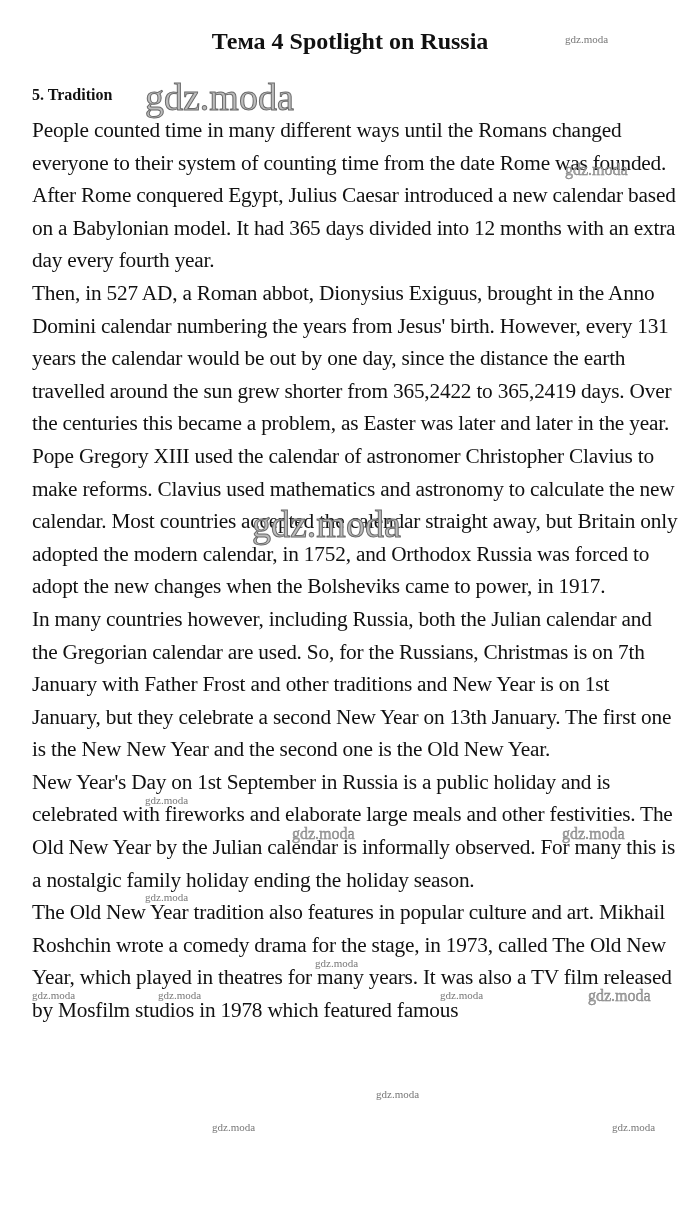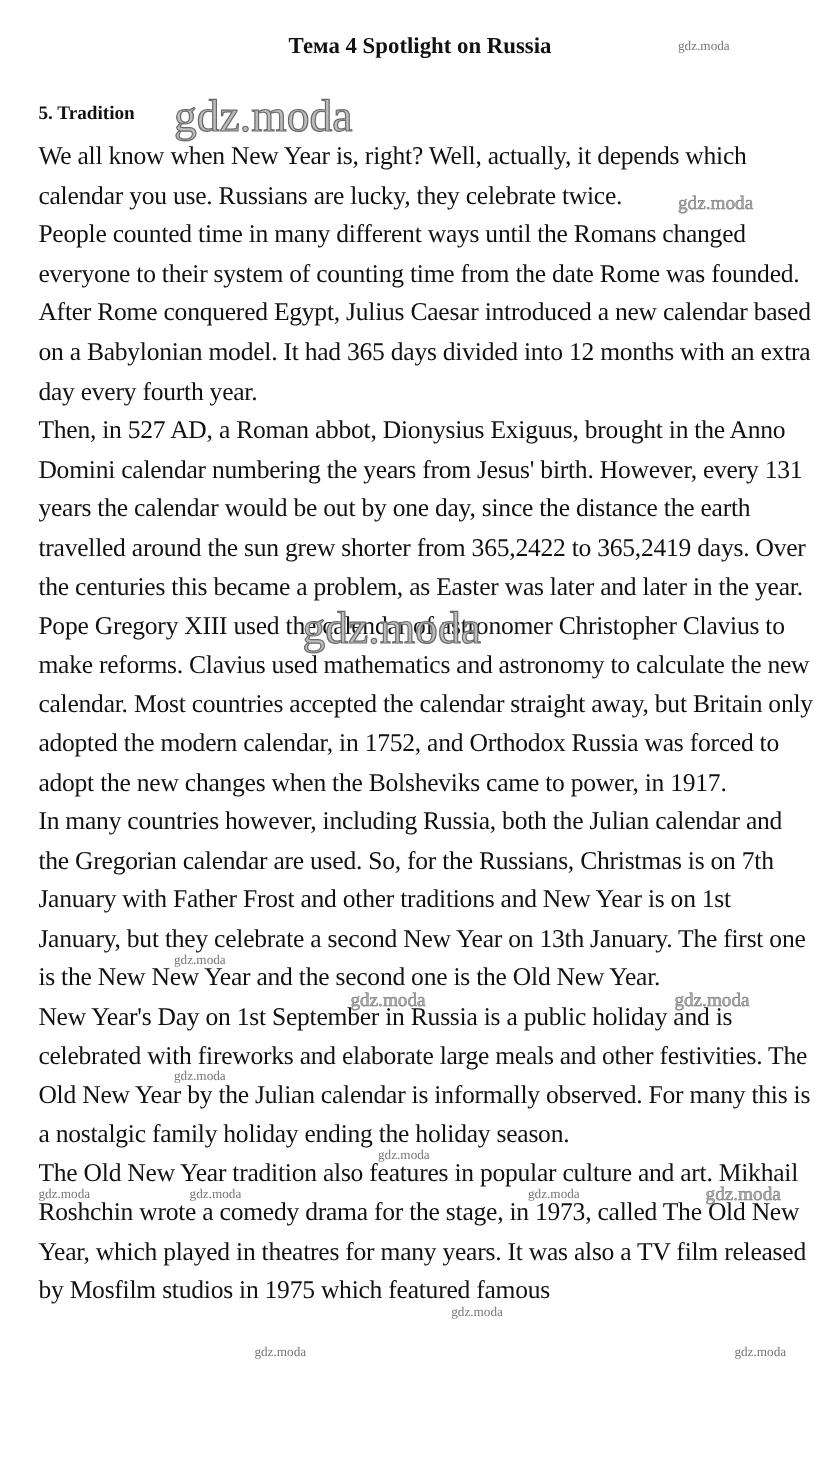--- a/index.html
+++ b/index.html
@@ -1,39 +1,38 @@
 <!DOCTYPE html>
 <html><head>
   <meta charset="utf-8">
   <style>
     html, body { margin: 0; padding: 0; background: #ffffff; }
     body { width: 700px; height: 1231px; position: relative; overflow: hidden; font-family: "Liberation Serif", serif; color: #111; }
-    .page-title { position: absolute; top: 28px; left: 0; width: 700px; text-align: center; font-weight: bold; font-size: 19px; }
+    .page-title { position: absolute; top: 28px; left: 0; width: 700px; text-align: center; font-weight: bold; font-size: 24px; }
     .section-heading { position: absolute; top: 86px; left: 32px; font-weight: bold; font-size: 16px; }
     .body-text { position: absolute; top: 114px; left: 32px; width: 650px; font-size: 21.3px; line-height: 32.6px; letter-spacing: -0.2px; }
     .body-text p { margin: 0; }
     .wm-big { position: absolute; font-family: "Liberation Serif", serif; font-size: 38px; color: #bdbdbd; -webkit-text-stroke: 1px #6a6a6a; letter-spacing: 0px; line-height: 1; }
     .wm-med { position: absolute; font-family: "Liberation Serif", serif; font-size: 16px; color: #aaa; -webkit-text-stroke: 0.4px #777; line-height: 1; }
     .wm-small { position: absolute; font-family: "Liberation Serif", serif; font-size: 11px; color: #777; line-height: 1; }
   </style>
 </head>
 <body>
 
 <div class="page-title">Тема 4 Spotlight on Russia</div>
 
 <div class="section-heading">5. Tradition</div>
 
 <div class="body-text">
-  <p>We all know when New Year is, right? Well, actually, it depends which calendar you use. Russians are lucky, they celebrate twice.</p>
   <p>People counted time in many different ways until the Romans changed everyone to their system of counting time from the date Rome was founded. After Rome conquered Egypt, Julius Caesar introduced a new calendar based on a Babylonian model. It had 365 days divided into 12 months with an extra day every fourth year.</p>
   <p>Then, in 527 AD, a Roman abbot, Dionysius Exiguus, brought in the Anno Domini calendar numbering the years from Jesus' birth. However, every 131 years the calendar would be out by one day, since the distance the earth travelled around the sun grew shorter from 365,2422 to 365,2419 days. Over the centuries this became a problem, as Easter was later and later in the year.</p>
   <p>Pope Gregory XIII used the calendar of astronomer Christopher Clavius to make reforms. Clavius used mathematics and astronomy to calculate the new calendar. Most countries accepted the calendar straight away, but Britain only adopted the modern calendar, in 1752, and Orthodox Russia was forced to adopt the new changes when the Bolsheviks came to power, in 1917.</p>
   <p>In many countries however, including Russia, both the Julian calendar and the Gregorian calendar are used. So, for the Russians, Christmas is on 7th January with Father Frost and other traditions and New Year is on 1st January, but they celebrate a second New Year on 13th January. The first one is the New New Year and the second one is the Old New Year.</p>
   <p>New Year's Day on 1st September in Russia is a public holiday and is celebrated with fireworks and elaborate large meals and other festivities. The Old New Year by the Julian calendar is informally observed. For many this is a nostalgic family holiday ending the holiday season.</p>
-  <p>The Old New Year tradition also features in popular culture and art. Mikhail Roshchin wrote a comedy drama for the stage, in 1973, called The Old New Year, which played in theatres for many years. It was also a TV film released by Mosfilm studios in 1975 which featured famous</p>
+  <p>The Old New Year tradition also features in popular culture and art. Mikhail Roshchin wrote a comedy drama for the stage, in 1973, called The Old New Year, which played in theatres for many years. It was also a TV film released by Mosfilm studios in 1978 which featured famous</p>
 </div>
 
 <div class="wm-small" style="top:34px;left:565px;">gdz.moda</div>
 <div class="wm-big" style="top:78px;left:145px;">gdz.moda</div>
 <div class="wm-med" style="top:162px;left:565px;">gdz.moda</div>
 <div class="wm-big" style="top:505px;left:252px;">gdz.moda</div>
 <div class="wm-small" style="top:795px;left:145px;">gdz.moda</div>
 <div class="wm-med" style="top:826px;left:292px;">gdz.moda</div>
 <div class="wm-med" style="top:826px;left:562px;">gdz.moda</div>
 <div class="wm-small" style="top:892px;left:145px;">gdz.moda</div>

